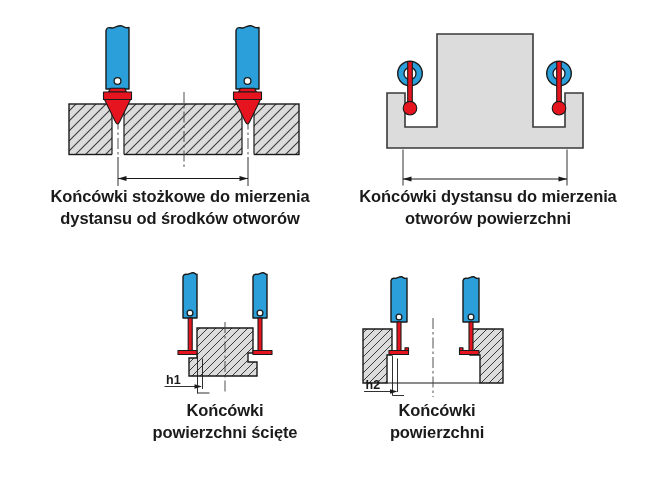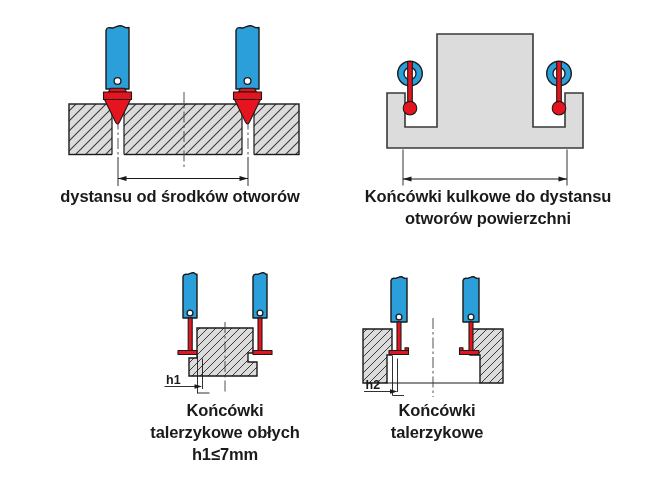--- a/index.html
+++ b/index.html
@@ -188,29 +188,29 @@
     <g>
       <path class="blue-part" d="M463,322 L463,280.5 C464,276.8 466,278.8 468,278.3 C470.5,277.7 471.5,276.3 473.5,276.8 C475.5,277.3 476,279 479,278.2 L479,322 Z"></path>
       <circle cx="471" cy="317" r="2.9" class="white-dot"></circle>
       <rect x="469" y="322" width="4" height="29" class="red-part"></rect>
       <rect x="459.5" y="347.8" width="3.5" height="3.2" class="red-part"></rect>
       <rect x="459.5" y="350.5" width="19.5" height="4" class="red-part"></rect>
     </g>
   </svg>
 
   <div class="caption" id="cap-top-left">
+    <div>Końcówki stożkowe do mierzenia</div>
     <div>dystansu od środków otworów</div>
   </div>
   <div class="caption" id="cap-top-right">
-    <div>Końcówki kulkowe do dystansu</div>
+    <div>Końcówki dystansu do mierzenia</div>
     <div>otworów powierzchni</div>
   </div>
   <div class="caption" id="cap-bottom-left">
     <div>Końcówki</div>
-    <div>talerzykowe obłych</div>
-    <div>h1≤7mm</div>
+    <div>powierzchni ścięte</div>
   </div>
   <div class="caption" id="cap-bottom-right">
     <div>Końcówki</div>
-    <div>talerzykowe</div>
+    <div>powierzchni</div>
   </div>
 
 </div>
 
 </body></html>

